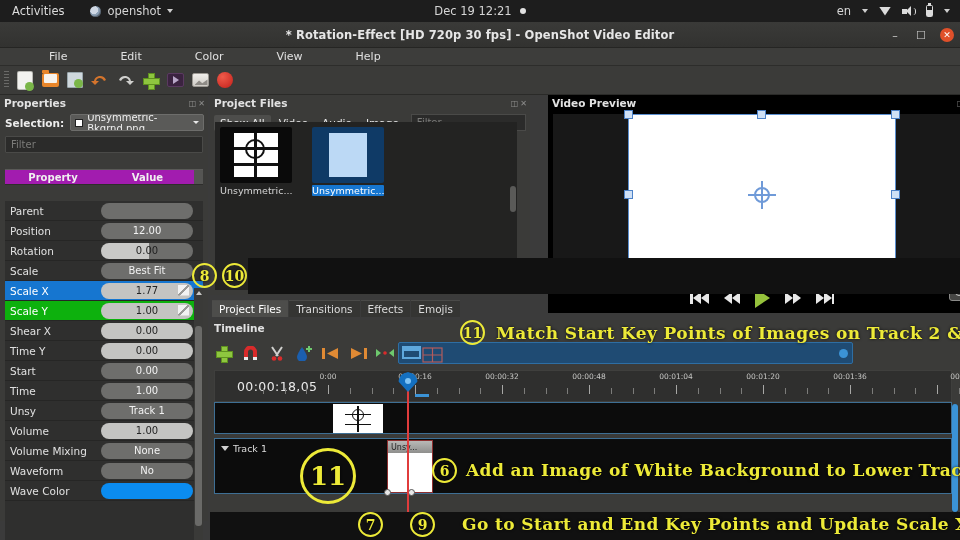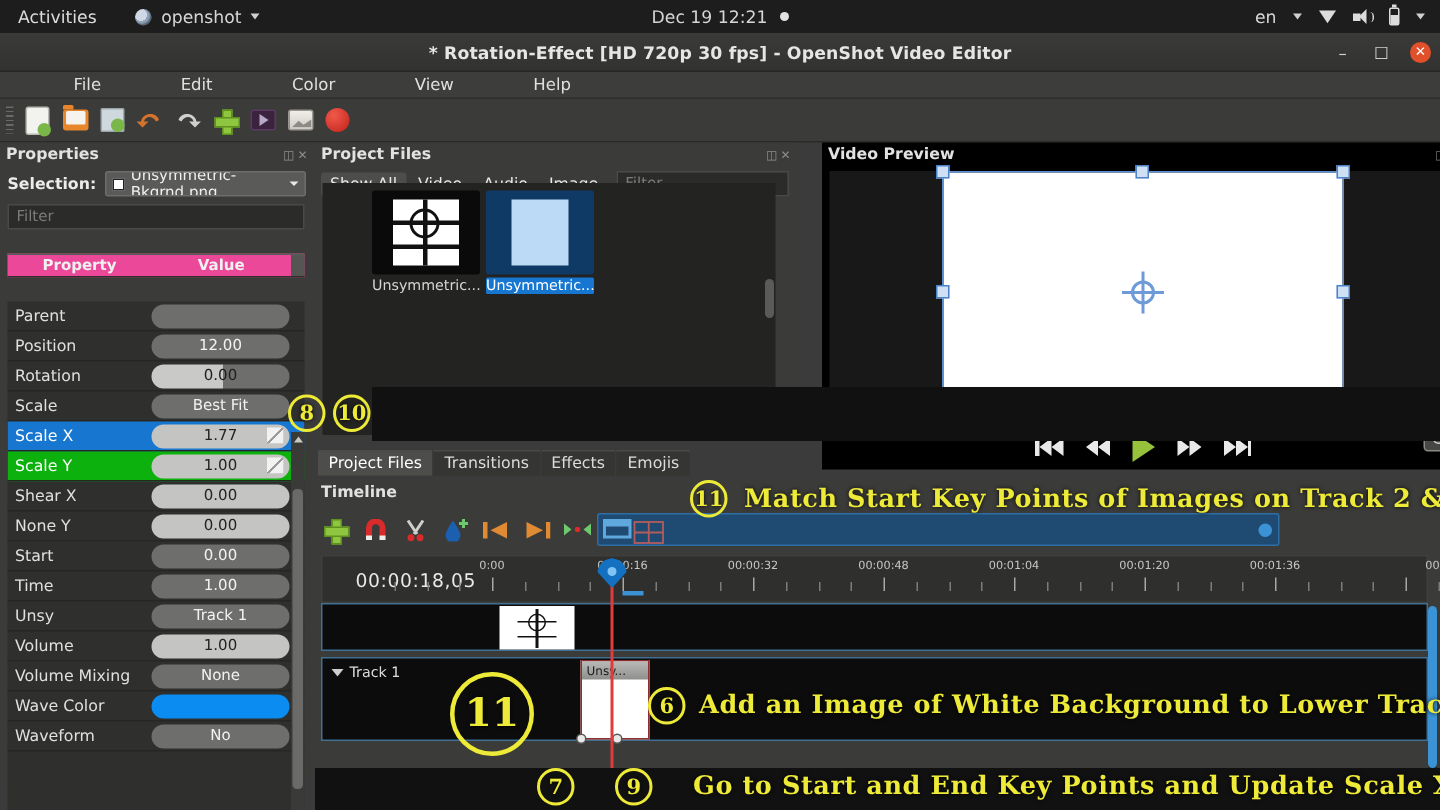--- a/index.html
+++ b/index.html
@@ -102,21 +102,21 @@
   .sel-combo {
     flex:1; height:17px; background:#5a5a58; border:1px solid #6d6d6b; border-radius:2px;
     display:flex; align-items:center; gap:4px; padding:0 4px; font-size:10px; color:#f0f0f0; overflow:hidden;
   }
   .sel-swatch { width:8px;height:8px;background:#fff;border:1px solid #222;flex:none; }
   .sel-combo .car { margin-left:auto; width:0;height:0;border-left:3px solid transparent;border-right:3px solid transparent;border-top:3.5px solid #e8e8e8; }
   .filter-box {
     margin:2px 5px 3px 5px; height:17px; background:#2b2b2a; border:1px solid #4a4a48;
     display:flex; align-items:center; padding:0 5px; font-size:10px; color:#7b7b79; border-radius:1px;
   }
-  .prop-head { display:flex; height:16px; background:#ec4899; border-top:1px solid #5a5a58; border-bottom:1px solid #2e2e2c; margin:16px 5px; }
+  .prop-head { display:flex; height:16px; background:#a21caf; border-top:1px solid #5a5a58; border-bottom:1px solid #2e2e2c; margin:16px 5px; }
   .prop-head div { font-size:10px; font-weight:bold; color:#f0f0f0; display:flex; align-items:center; justify-content:center; }
   .prop-head .c1 { width:96px; }
   .prop-head .c2 { flex:1; }
   .prop-head .c3 { width:9px; background:#555553; }
   .prop-list { margin:0 5px; height:358px; overflow:hidden; position:relative; background:#2f2f2e; }
   .prow { display:flex; align-items:center; height:20px; border-bottom:1px solid #262625; }
   .prow .pname { width:96px; padding-left:5px; font-size:10.5px; color:#e0e0e0; overflow:hidden; white-space:nowrap; }
   .prow .pval {
     flex:1; margin:1px 10px 1px 0; height:16px; border-radius:8px; background:#6e6e6c;
     display:flex; align-items:center; justify-content:center; font-size:10px; color:#f2f2f2;
@@ -142,21 +142,21 @@
   
   .pfiles { position:absolute; left:210px; top:95px; width:320px; height:200px; background:#3b3b39; }
   .pf-tabs { display:flex; align-items:center; gap:2px; padding:3px 4px; }
   .pf-tab { font-size:10.5px; color:#e8e8e8; padding:2px 6px; border-radius:2px; }
   .pf-tab.active { background:#4d4d4b; }
   .pf-filter {
     flex:1; height:17px; background:#2b2b2a; border:1px solid #4a4a48; margin-left:4px;
     display:flex; align-items:center; padding:0 5px; font-size:10px; color:#7b7b79;
   }
   .pf-body { position:absolute; left:5px; top:27px; width:302px; height:168px; background:#232322; }
-  .thumbs { display:flex; gap:4px; padding:5px;margin-left:28px; }
+  .thumbs { display:flex; gap:20px; padding:5px; }
   .thumb-item { width:72px; }
   .thumb-img { width:72px; height:56px; border-radius:2px; display:flex; align-items:center; justify-content:center; }
   .thumb-img.black { background:#0a0a0a; }
   .thumb-img.selbg { background:#0f3a66; }
   .target-gfx { width:44px;height:44px;background:#fff;position:relative; }
   .target-gfx .circ { position:absolute; left:11px; top:6px; width:20px;height:20px;border:2.5px solid #111;border-radius:50%; }
   .target-gfx .vl { position:absolute; left:20px; top:0; width:2.5px; height:44px; background:#111; }
   .target-gfx .hl1 { position:absolute; left:0; top:14px; width:44px; height:2.5px; background:#111; }
   .target-gfx .hl2 { position:absolute; left:0; top:30px; width:44px; height:2.5px; background:#111; }
   .white-gfx { width:38px;height:44px;background:#bcd9f5; }
@@ -366,21 +366,21 @@
         </div>
         <div class="prow sel-green">
           <span class="pname">Scale Y</span>
           <span class="pval light">1.00<i class="kf"></i></span>
         </div>
         <div class="prow">
           <span class="pname">Shear X</span>
           <span class="pval light">0.00</span>
         </div>
         <div class="prow">
-          <span class="pname">None Y</span>
+          <span class="pname">Time Y</span>
           <span class="pval light">0.00</span>
         </div>
         <div class="prow">
           <span class="pname">Start</span>
           <span class="pval">0.00</span>
         </div>
         <div class="prow">
           <span class="pname">Time</span>
           <span class="pval">1.00</span>
         </div>
@@ -390,26 +390,26 @@
         </div>
         <div class="prow">
           <span class="pname">Volume</span>
           <span class="pval light">1.00</span>
         </div>
         <div class="prow">
           <span class="pname">Volume Mixing</span>
           <span class="pval">None</span>
         </div>
         <div class="prow">
+          <span class="pname">Waveform</span>
+          <span class="pval">No</span>
+        </div>
+        <div class="prow">
           <span class="pname">Wave Color</span>
           <span class="pval blue"></span>
-        </div>
-        <div class="prow">
-          <span class="pname">Waveform</span>
-          <span class="pval">No</span>
         </div>
       </div>
     <div class="prop-scroll">
       <span class="ar up"></span>
       <span class="thumb"></span>
 
     </div>
   </div>
 
   <div class="pfiles">

